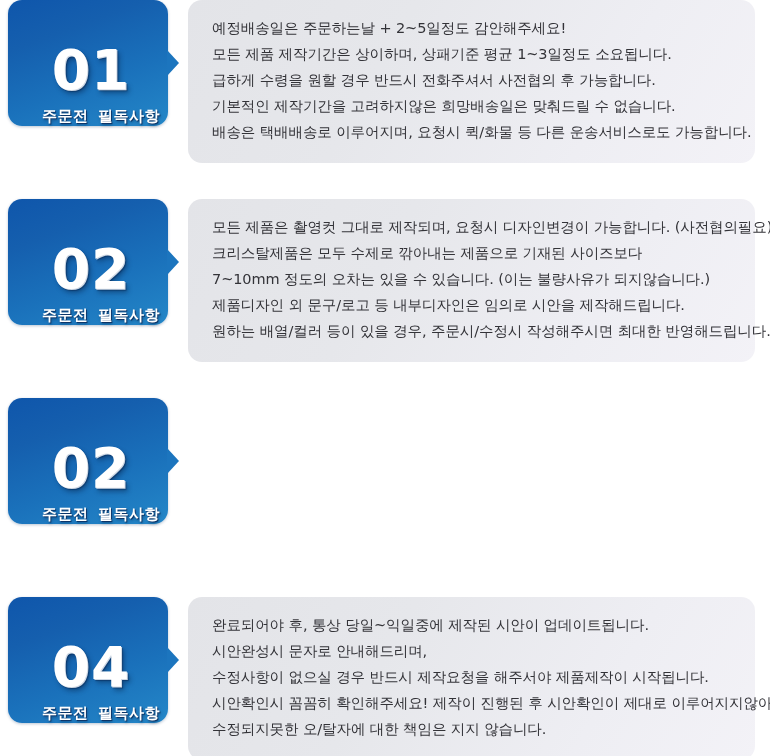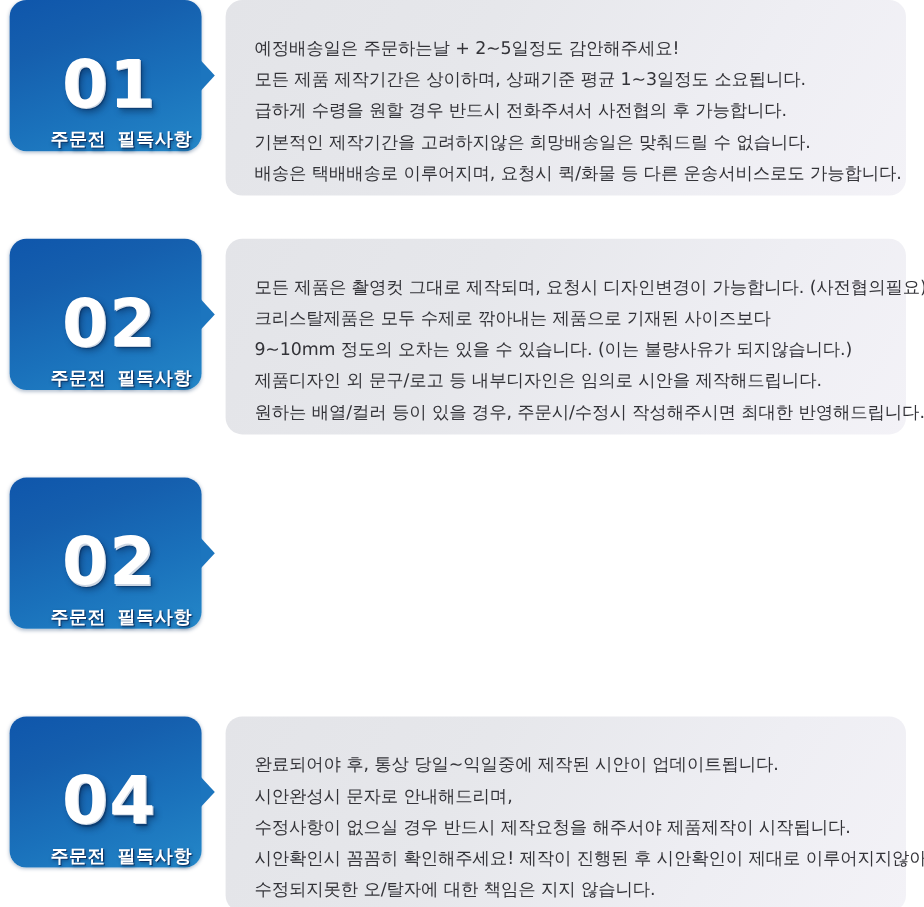--- a/index.html
+++ b/index.html
@@ -100,21 +100,21 @@
   
   .panel {
     position: absolute;
     left: 188px;
     top: 0;
     width: 567px;
     height: 163px;
     border-radius: 14px;
     background: linear-gradient(120deg, #e3e4e8 0%, #e6e7eb 35%, #eeeef3 72%, #f3f2f7 100%);
     box-sizing: border-box;
-    padding: 28px 22px 0 24px;
+    padding: 15px 22px 0 24px;
   }
 
   .panel-lines {
     display: block;
   }
 
   .panel-line {
     font-family: "DejaVu Sans", sans-serif;
     font-size: 14.5px;
     line-height: 26px;
@@ -152,21 +152,21 @@
       <div class="badge-inner">
         <div class="badge-number">02</div>
         <div class="badge-label">주문전 필독사항</div>
       </div>
       <div class="badge-arrow"></div>
     </div>
     <div class="panel">
       <div class="panel-lines">
         <div class="panel-line">모든 제품은 촬영컷 그대로 제작되며, 요청시 디자인변경이 가능합니다. (사전협의필요)</div>
         <div class="panel-line">크리스탈제품은 모두 수제로 깎아내는 제품으로 기재된 사이즈보다</div>
-        <div class="panel-line">9~10mm 정도의 오차는 있을 수 있습니다. (이는 불량사유가 되지않습니다.)</div>
+        <div class="panel-line">7~10mm 정도의 오차는 있을 수 있습니다. (이는 불량사유가 되지않습니다.)</div>
         <div class="panel-line">제품디자인 외 문구/로고 등 내부디자인은 임의로 시안을 제작해드립니다.</div>
         <div class="panel-line">원하는 배열/컬러 등이 있을 경우, 주문시/수정시 작성해주시면 최대한 반영해드립니다.</div>
       </div>
     </div>
   </div>
 
   <div class="notice-block">
     <div class="badge">
       <div class="badge-inner">
         <div class="badge-number">02</div>

